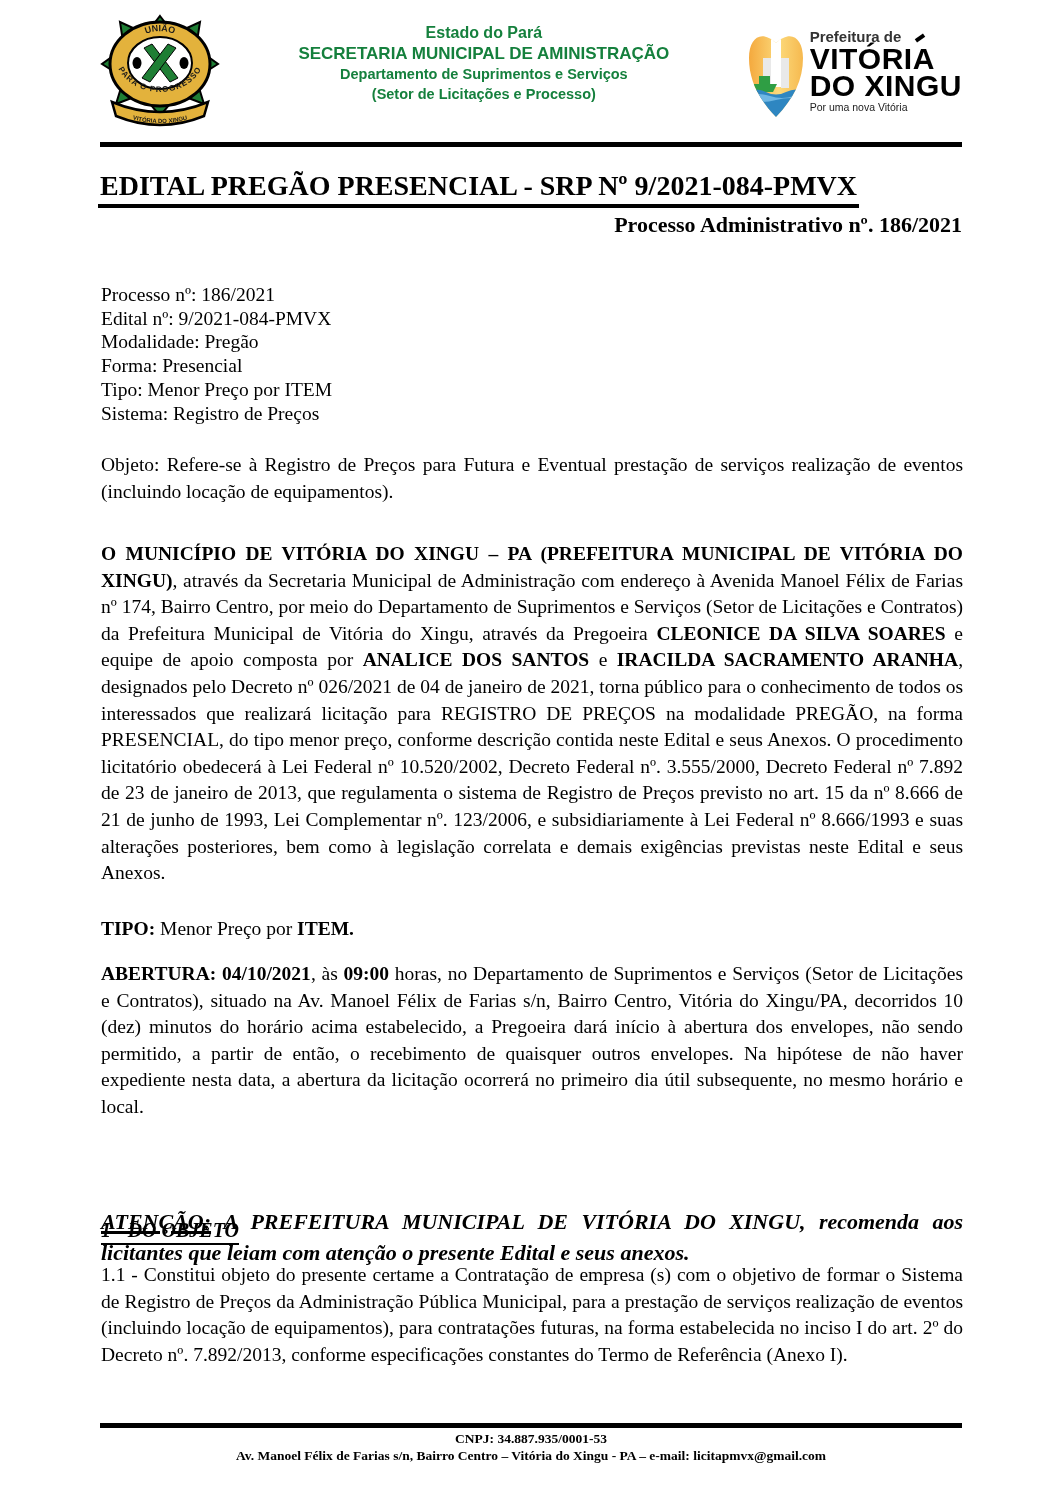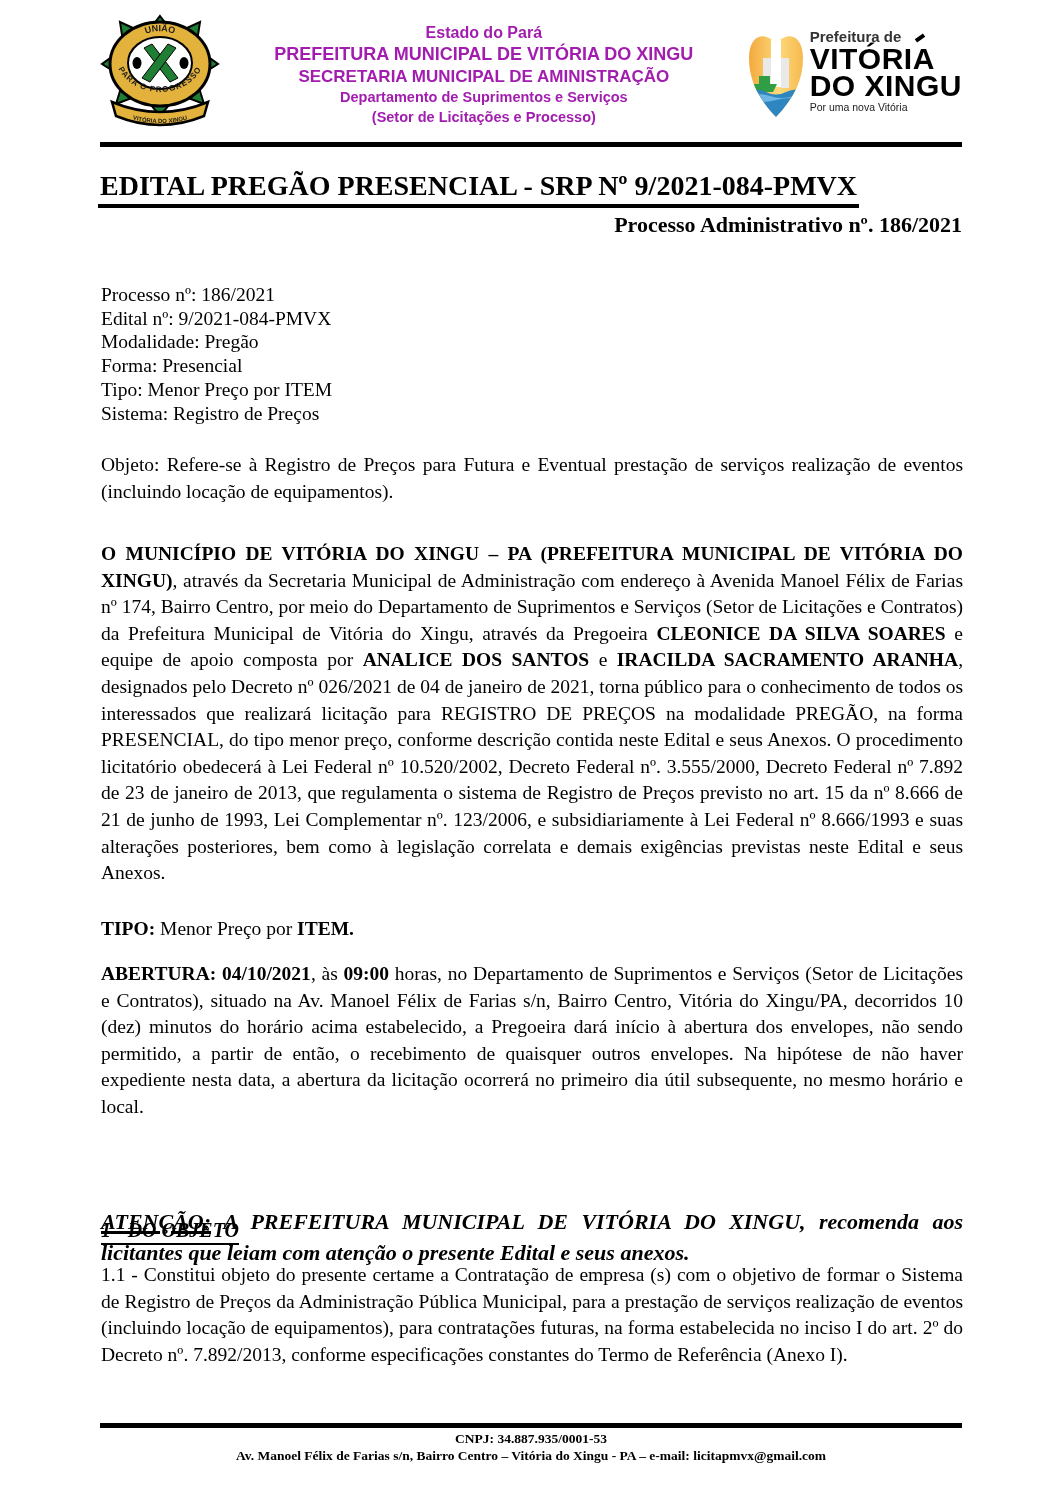--- a/index.html
+++ b/index.html
@@ -9,21 +9,21 @@
     font-family:"Liberation Serif", serif; color:#000; overflow:hidden;
   }
   
   .doc-header {
     position:absolute; left:100px; top:14px; width:862px;
     display:flex; justify-content:space-between; align-items:flex-start;
   }
   .crest-wrap { width:122px; flex:0 0 auto; }
   .hdr-text {
     flex:1 1 auto; text-align:center; padding-top:8px;
-    font-family:"Liberation Sans", sans-serif; font-weight:bold; color:#a21caf;
+    font-family:"Liberation Sans", sans-serif; font-weight:bold; color:#15803d;
   }
   .hdr-l1 { font-size:16px; line-height:21px; }
   .hdr-l2 { font-size:18px; line-height:23px; }
   .hdr-l3 { font-size:17px; line-height:21px; }
   .hdr-l4 { font-size:14.5px; line-height:20px;text-align:center; }
   .hdr-l5 { font-size:14.5px; line-height:20px; }
   .brand-wrap { flex:0 0 auto; display:flex; align-items:flex-start; padding-top:10px; }
   .brand-text { font-family:"Liberation Sans", sans-serif; padding-left:4px; padding-top:4px; }
   .brand-pre { font-size:15px; font-weight:bold; color:#333; position:relative; }
   .accent-mark {
@@ -96,21 +96,20 @@
 
         <path d="M12,88 Q60,108 108,88 L104,102 Q60,120 16,102 Z" fill="#E3B23C" stroke="#000" stroke-width="2.5"></path>
         <text font-family="Liberation Sans, sans-serif" font-size="6" font-weight="bold" fill="#1a1a1a">
           <textPath href="#arcRibbon" startOffset="50%" text-anchor="middle">VITÓRIA DO XINGU</textPath>
         </text>
       </svg>
     </div>
 
     <div class="hdr-text">
       <div class="hdr-l1">Estado do Pará</div>
-      <div class="hdr-l2">PREFEITURA MUNICIPAL DE VITÓRIA DO XINGU</div>
       <div class="hdr-l3">SECRETARIA MUNICIPAL DE AMINISTRAÇÃO</div>
       <div class="hdr-l4">Departamento de Suprimentos e Serviços</div>
       <div class="hdr-l5">(Setor de Licitações e Processo)</div>
     </div>
 
     <div class="brand-wrap">
       <svg width="60" height="96" viewBox="0 0 60 96">
         <defs>
           <linearGradient id="heartGrad" x1="0" y1="0" x2="1" y2="0">
             <stop offset="0" stop-color="#F4A93E"></stop>

